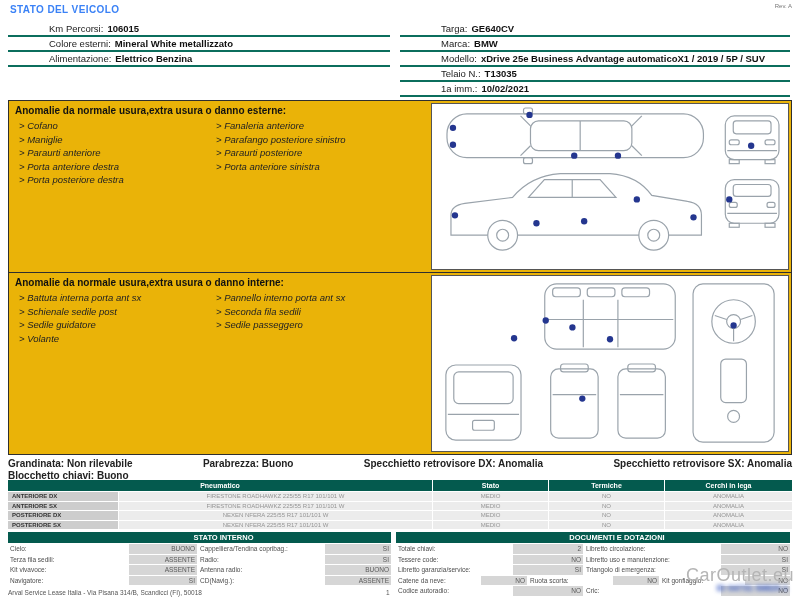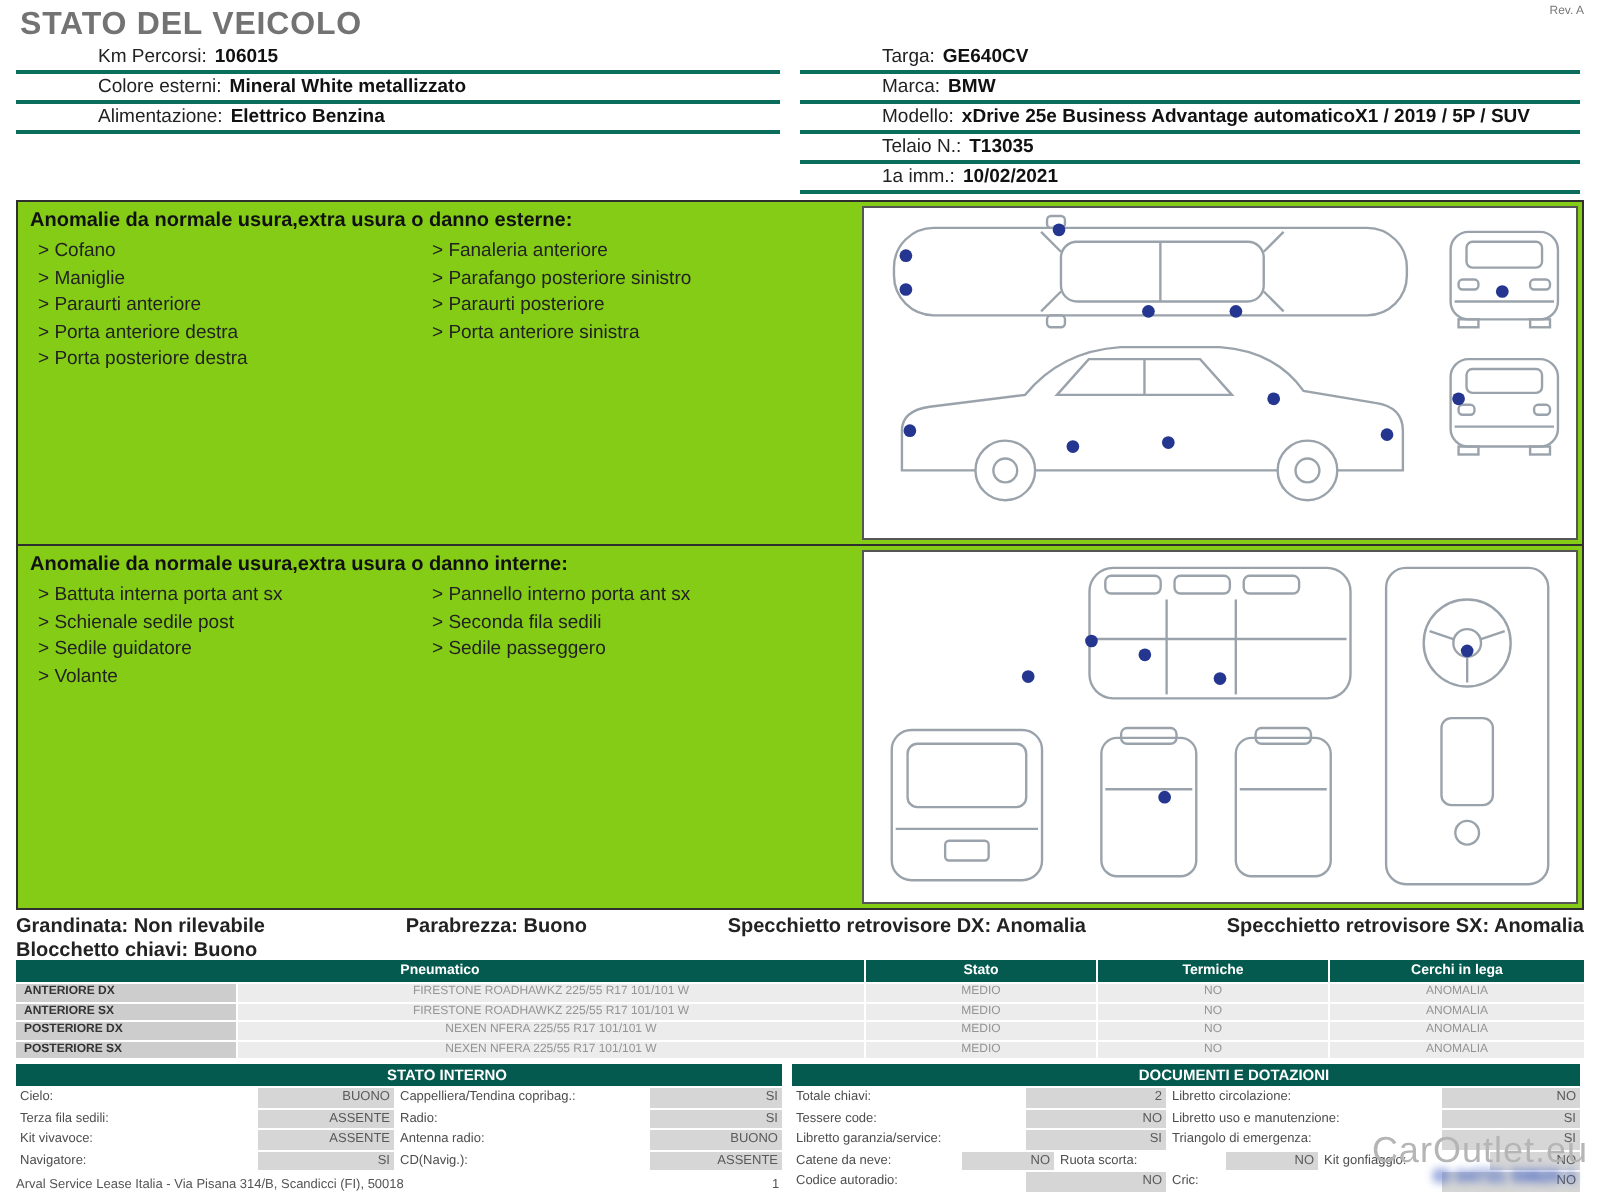--- a/index.html
+++ b/index.html
@@ -5,37 +5,37 @@
   * { margin:0; padding:0; box-sizing:border-box; }
   html,body { width:800px; height:600px; }
   body {
     font-family:"Liberation Sans", sans-serif;
     background:#ffffff; color:#1a1a1a;
     position:relative; overflow:hidden;
   }
   .page { position:absolute; inset:0; background:#fff; }
 
   
-  .title { position:absolute; left:10px; top:4px; font-size:16px; font-weight:bold; color:#737373; letter-spacing:.4px; }
+  .title { position:absolute; left:10px; top:4px; font-size:10px; font-weight:bold; color:#3b82f6; letter-spacing:.4px; }
   .rev { position:absolute; right:8px; top:3px; font-size:6px; color:#777; }
 
   
   .info-left  { position:absolute; left:8px;   top:22px; width:382px; }
   .info-right { position:absolute; left:400px; top:22px; width:390px; }
   .info-row { display:flex; gap:4px; border-bottom:2px solid #0b6e5d; padding:1px 2px; font-size:9.5px; line-height:11px; align-items:baseline; }
   .info-row .lbl { white-space:nowrap; color:#222;padding-left:39px; }
   .info-row .val { font-weight:bold; color:#111; }
 
   
-  .section { position:absolute; left:8px; width:784px; border:1px solid #2f2f2f; background:#84cc16; }
+  .section { position:absolute; left:8px; width:784px; border:1px solid #2f2f2f; background:#eab308; }
   #sec-ext { top:100px; height:173px; }
   #sec-int { top:272px; height:183px; }
   .sec-title { font-size:10px; font-weight:bold; padding:4px 0 3px 6px; color:#111; }
   .anomaly-cols { display:flex; padding-left:10px; }
-  .anomaly-col { width:197px; }
+  .anomaly-col { width:197px;font-style:italic; }
   .anomaly-item { font-size:9.5px; line-height:13.5px; color:#222; white-space:nowrap; }
   .anomaly-item::before { content:"> "; }
   .diagram-box { position:absolute; top:2px; right:2px; bottom:2px; width:358px; border:1px solid #555; background:#fff; }
   .diagram-box svg { width:100%; height:100%; display:block; }
   .sketch { stroke:#9aa3ab; fill:none; stroke-width:1.2; }
   .marker { fill:#24368f; stroke:none; }
 
   
   .summary { position:absolute; left:8px; top:458px; width:784px; font-size:10px; font-weight:bold; color:#222; }
   .summary-row1 { display:flex; justify-content:space-between; }

